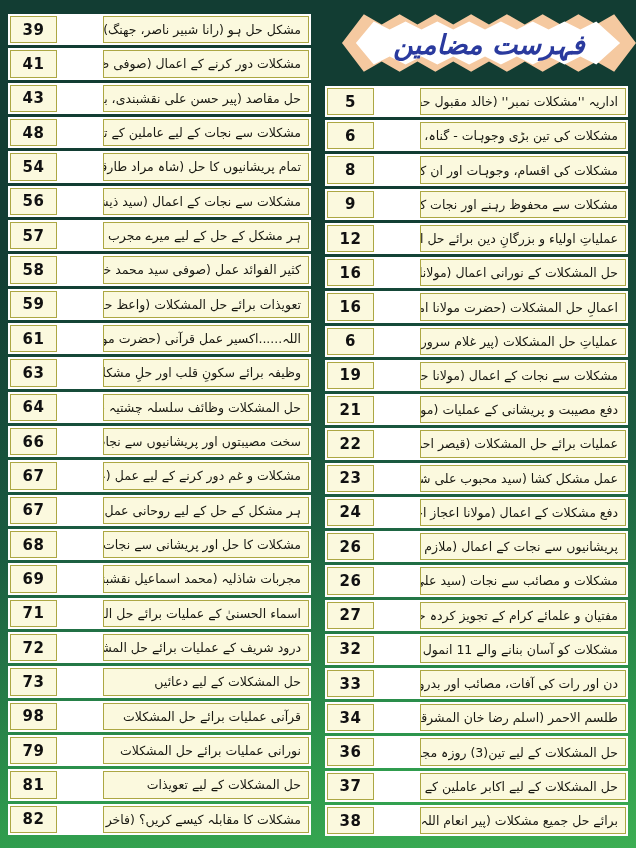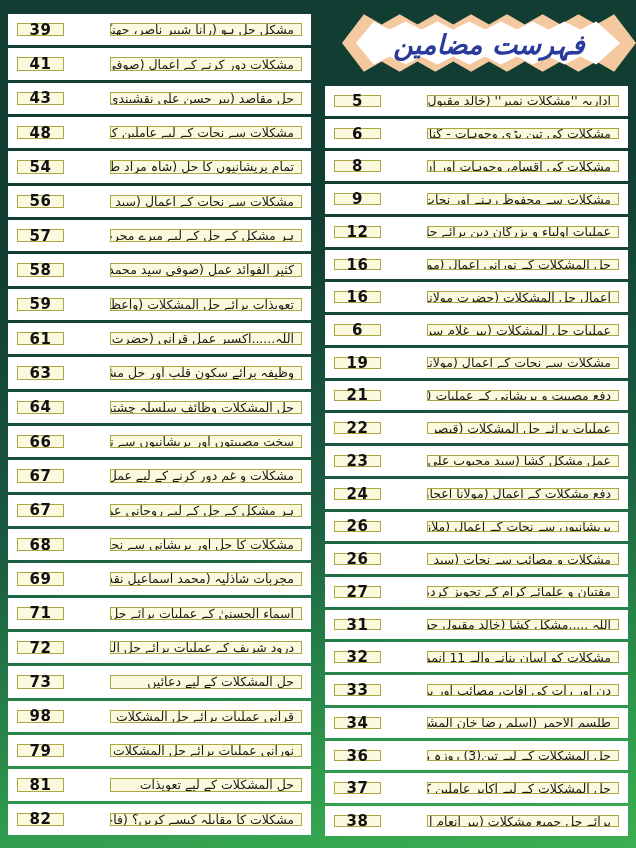--- a/index.html
+++ b/index.html
@@ -14,21 +14,21 @@
     background:linear-gradient(170deg,var(--bg-top) 0%,var(--bg-top) 28%,var(--bg-mid) 58%,#2E9A4D 86%,var(--bg-bottom) 100%);
     font-family:"DejaVu Sans",sans-serif;
   }
   .col{
     position:absolute;display:flex;flex-direction:column;gap:3px;box-sizing:border-box;
   }
   #left-col{left:8px;top:14px;width:303px;height:821px;}
   #right-col{left:325px;top:86px;width:303px;height:750px;}
   .row{
     flex:1;background:var(--row-bg);display:flex;flex-direction:row;gap:18px;
-    padding:9px;box-sizing:border-box;min-height:0;
+    padding:2px;box-sizing:border-box;min-height:0;
   }
   .cell{
     background:var(--cell-bg);border:1px solid var(--cell-border);
     box-sizing:border-box;display:flex;align-items:center;min-width:0;
   }
   .cell.num{
     width:47px;flex:0 0 47px;justify-content:center;
     font-weight:800;font-size:15px;color:var(--num-color);
     font-family:"DejaVu Sans",sans-serif;letter-spacing:0.5px;
   }
@@ -216,24 +216,20 @@
     </div>
     <div class="row">
       <div class="cell num">26</div>
       <div class="cell title">مشکلات و مصائب سے نجات (سید علی حسین شاہ، لاہور)</div>
     </div>
     <div class="row">
       <div class="cell num">27</div>
       <div class="cell title">مفتیان و علمائے کرام کے تجویز کردہ حل المشکلات کے عملیات</div>
     </div>
     <div class="row">
-      <div class="cell num">31</div>
-      <div class="cell title">اللہ .....مشکل کشا (خالد مقبول حفظہ اللہ)</div>
-    </div>
-    <div class="row">
       <div class="cell num">32</div>
       <div class="cell title">مشکلات کو آسان بنانے والے 11 انمول خزانے</div>
     </div>
     <div class="row">
       <div class="cell num">33</div>
       <div class="cell title">دن اور رات کی آفات، مصائب اور بدروحوں سے بچنے کی دعا</div>
     </div>
     <div class="row">
       <div class="cell num">34</div>
       <div class="cell title">طلسم الاحمر (اسلم رضا خان المشرقی، بنگلا دیش)</div>

